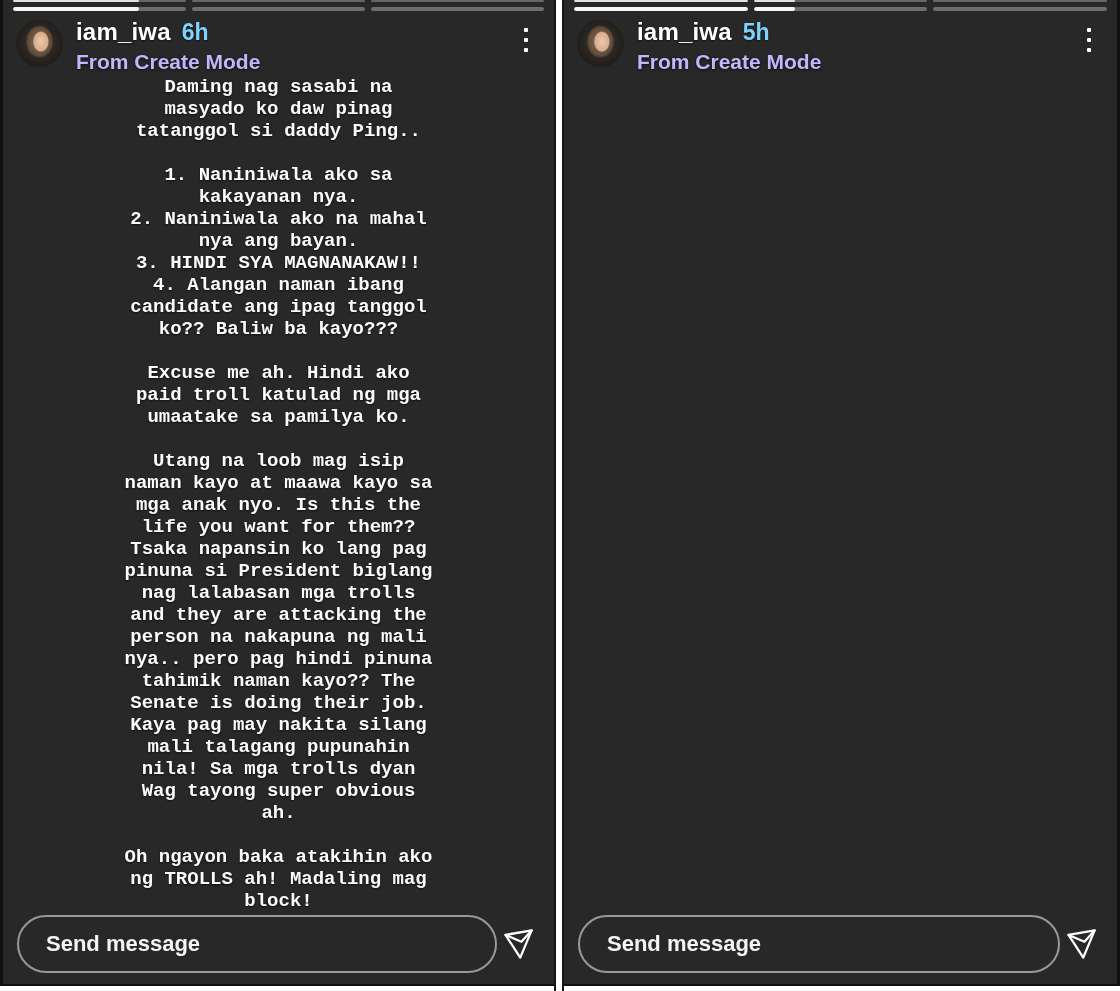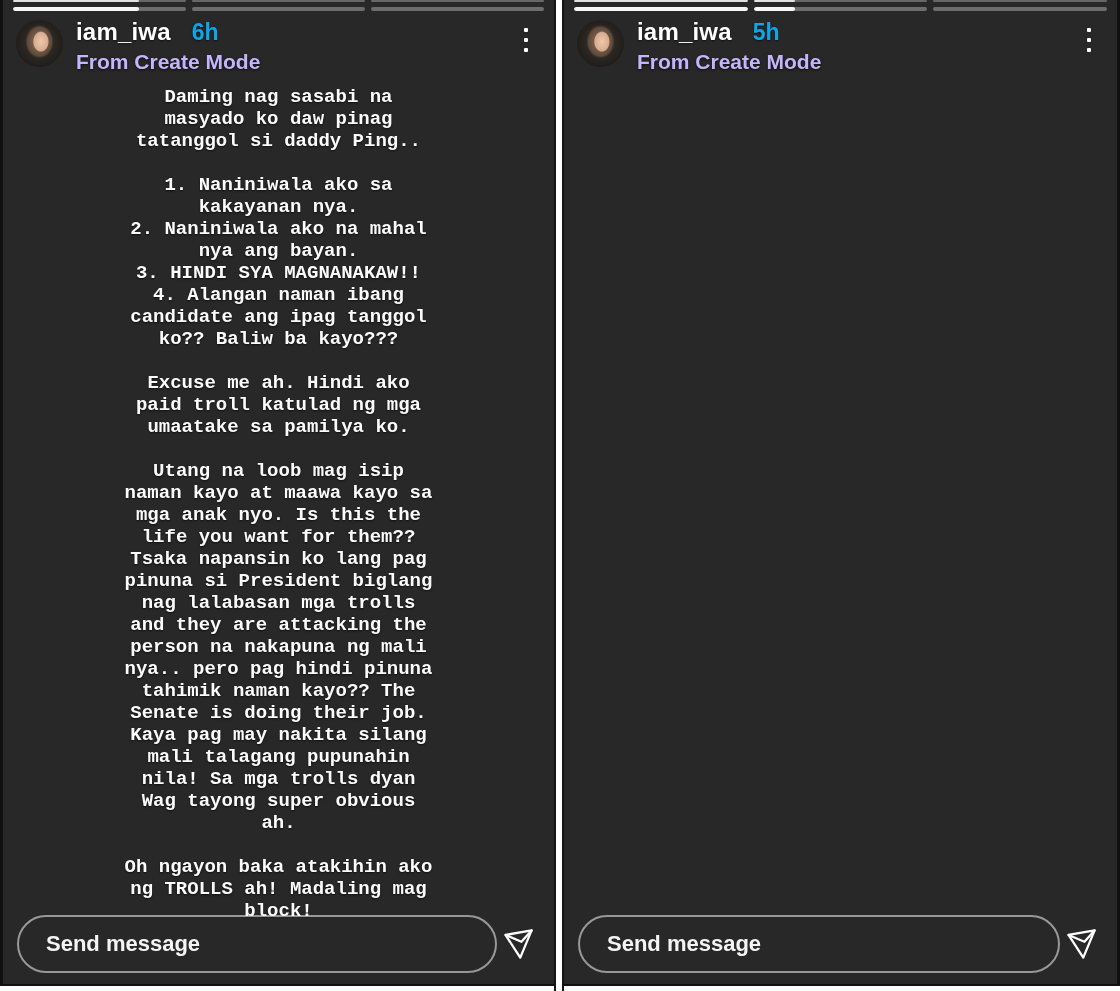--- a/index.html
+++ b/index.html
@@ -35,43 +35,43 @@
     display:flex;align-items:flex-start;
   }
   .avatar{
     width:47px;height:47px;border-radius:50%;flex:0 0 auto;margin-right:13px;margin-top:4px;
     background:
       radial-gradient(ellipse 26% 34% at 53% 46%, #ecc9ad 0%, #d9ab8c 58%, rgba(0,0,0,0) 66%),
       radial-gradient(ellipse 44% 52% at 50% 46%, #93755f 0%, #5f4a3b 58%, rgba(0,0,0,0) 68%),
       radial-gradient(circle at 50% 48%, #423931 0%, #23201d 62%, #161616 100%);
   }
   .id-block{flex:1;min-width:0;}
-  .name-row{display:flex;align-items:baseline;gap:21px;margin-top:2px;}
+  .name-row{display:flex;align-items:baseline;gap:11px;margin-top:2px;}
   .username{
     color:#ffffff;font-weight:700;font-size:24px;letter-spacing:.2px;
     text-shadow:0 1px 2px rgba(0,0,0,.6);
   }
-  .timestamp{color:#0ea5e9;font-weight:700;font-size:23px;text-shadow:0 1px 2px rgba(0,0,0,.6);}
+  .timestamp{color:#7dd3fc;font-weight:700;font-size:23px;text-shadow:0 1px 2px rgba(0,0,0,.6);}
   .subtitle{
     color:#c4b5fd;font-weight:700;font-size:21px;margin-top:4px;
     text-shadow:0 1px 3px rgba(0,0,0,.7);
   }
   .dots{
     width:30px;display:flex;flex-direction:column;align-items:center;gap:6px;
     margin-top:12px;cursor:pointer;flex:0 0 auto;
   }
   .dots i{width:4px;height:4px;background:#ffffff;border-radius:1px;display:block;}
 
   
   .story-text{
     position:absolute;left:0;right:0;text-align:center;white-space:pre-line;
     font-family:"Liberation Mono",monospace;font-weight:700;color:#fbfbfb;
     text-shadow:0 1px 2px rgba(0,0,0,.65);
   }
-  .panel.left .story-text{top:86px;font-size:19px;line-height:22px;}
+  .panel.left .story-text{top:76px;font-size:19px;line-height:22px;}
   .panel.right .story-text{top:238px;font-size:27px;line-height:34px;}
 
   
   .reply-row{
     position:absolute;left:14px;right:15px;bottom:10px;height:60px;
     display:flex;align-items:center;
   }
   .reply-input{
     flex:1;height:58px;box-sizing:border-box;background:transparent;
     border:2px solid rgba(255,255,255,.52);border-radius:30px;

